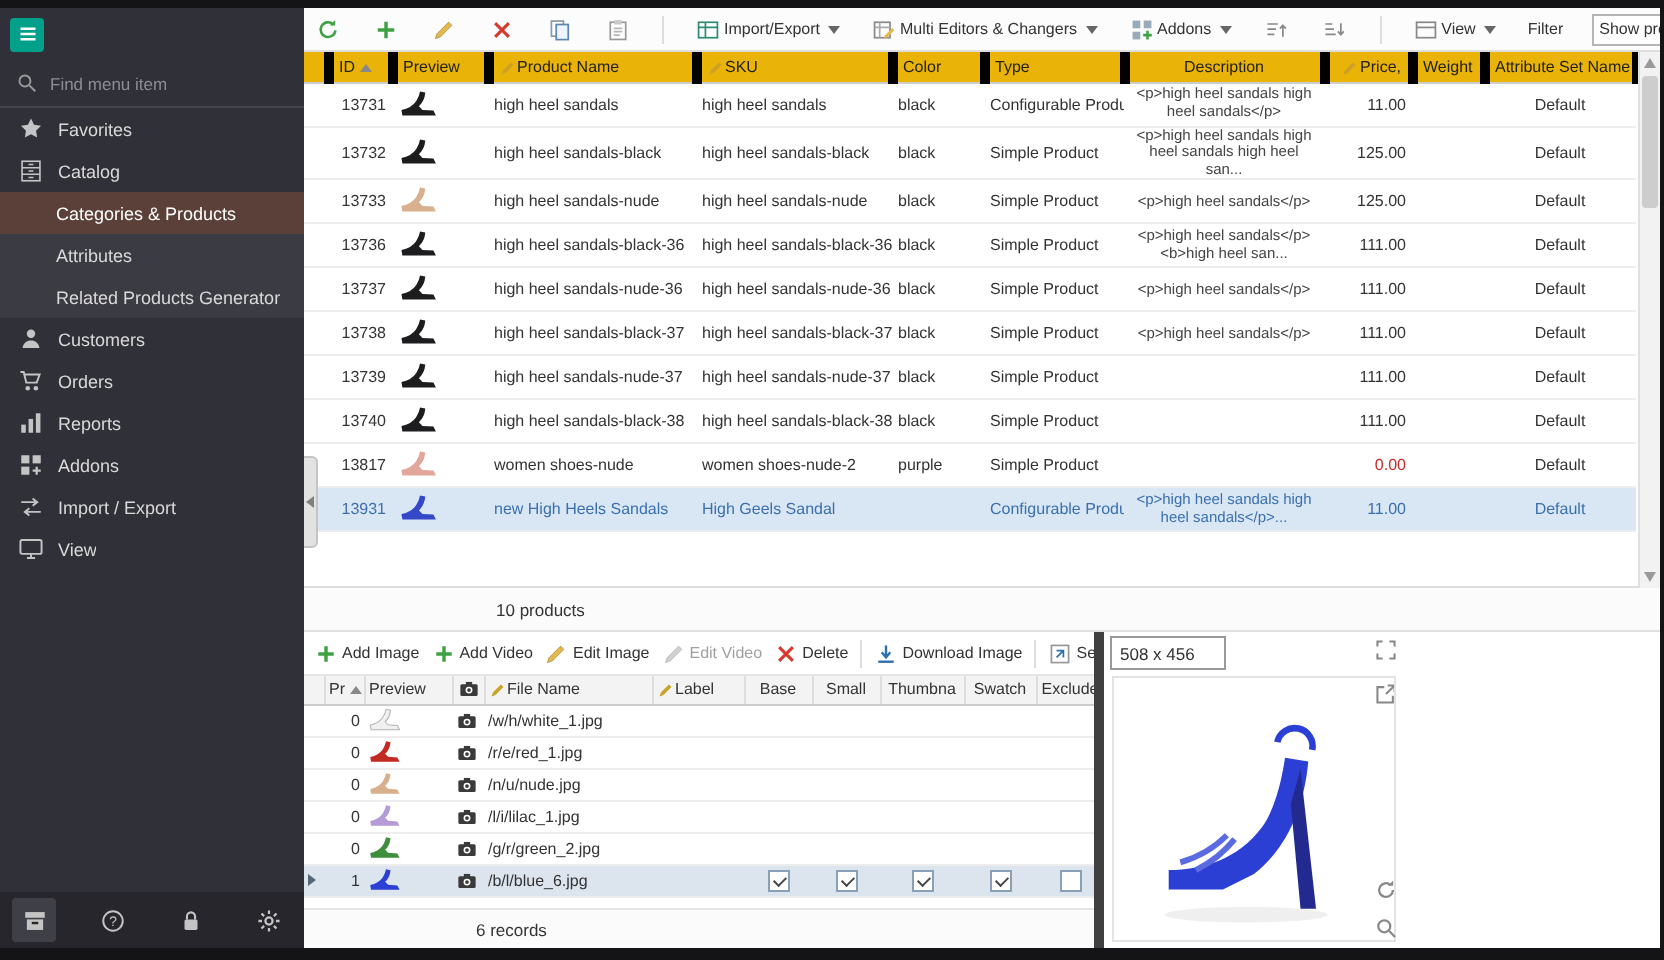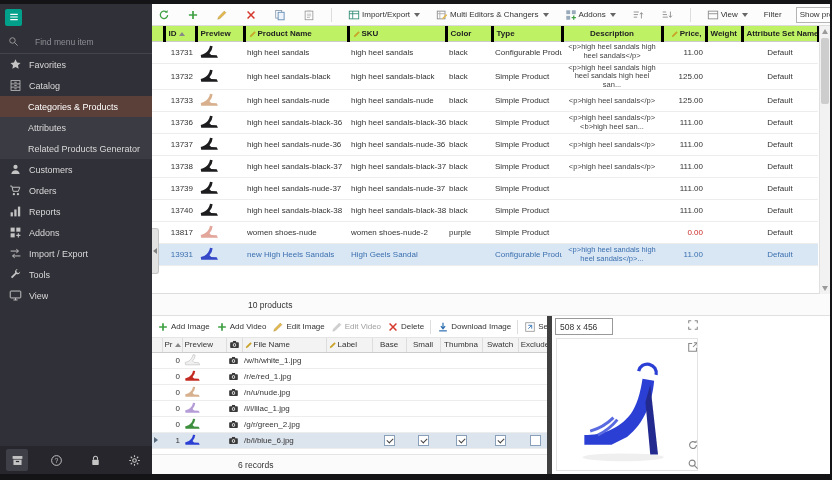--- a/index.html
+++ b/index.html
@@ -7,21 +7,21 @@
 body{font-family:"Liberation Sans","DejaVu Sans",sans-serif;background:#141417;position:relative;font-size:9px;color:#333}
 #app{position:absolute;inset:0}
 .abs{position:absolute}
 #topstrip{left:0;top:0;width:832px;height:4px;background:#141417}
 #botstrip{left:0;top:474px;width:832px;height:6px;background:#141417}
 
 #sidebar{left:0;top:4px;width:152px;height:470px;background:#303038;color:#d9d9d9;overflow:hidden}
 .sb-logo-row{height:26px;display:flex;align-items:center;padding-left:5px}
 .logo-sq{width:17px;height:17px;background:#00a08a;display:inline-flex;align-items:center;justify-content:center;border-radius:2px;cursor:pointer}
 .logo-sq svg{width:12px;height:12px}
-.sb-search{height:24px;display:flex;align-items:center;gap:16px;padding-left:8px;border-bottom:1px solid #44444c;cursor:text}
+.sb-search{height:24px;display:flex;align-items:center;gap:6px;padding-left:8px;border-bottom:1px solid #44444c;cursor:text}
 .sb-search svg{width:11px;height:11px}
 .sb-search-ph{color:#8d8d95;font-size:8.5px}
 .sb-item{height:21px;display:flex;align-items:center;gap:7px;padding-left:9px;cursor:pointer;white-space:nowrap;font-size:9px}
 .sb-item.sub{background:#3b3b43;padding-left:28px}
 .sb-item.sub.active{background:#5b3f39;color:#fff}
 .sb-icn{width:13px;height:13px;display:inline-flex}
 .sb-icn svg{width:13px;height:13px}
 .sb-lbl{overflow:hidden;text-overflow:ellipsis}
 .sb-bottom{position:absolute;left:0;bottom:0;width:152px;height:28px;background:#26262c;display:flex;align-items:center;gap:0;padding:0 6px}
 .sb-bicon{width:22px;height:22px;display:inline-flex;align-items:center;justify-content:center;cursor:pointer}
@@ -37,21 +37,21 @@
 .tbtn{display:inline-flex;align-items:center;gap:2px;padding:1px 2px;cursor:pointer;flex:0 0 auto}
 .tbtn.disabled{color:#a0a0a0}
 .tsep{width:1px;height:14px;background:#ddd;margin:0 2px;flex:0 0 auto}
 .caret{display:inline-block;width:0;height:0;border-left:3px solid transparent;border-right:3px solid transparent;border-top:4px solid #666;margin-left:2px}
 .flabel{margin:12px 2px;flex:0 0 auto}
 .fselect{display:inline-flex;align-items:center;justify-content:space-between;border:1px solid #b5b5b5;background:#fff;height:16px;padding:0 3px;width:158px;font-size:8px;overflow:hidden;cursor:pointer;flex:0 0 auto}
 .fselect span{overflow:hidden;text-overflow:ellipsis;white-space:nowrap}
 
 #maingrid{position:absolute;left:0;top:22px;width:678px;height:268px;border-bottom:1px solid #ddd;overflow:hidden}
 #ptable{border-collapse:collapse;table-layout:fixed;width:666px;font-size:8px}
-#ptable th{height:15px;background:#bef264;border-right:3px solid #000000;border-bottom:1px solid #ccc;font-weight:bold;color:#222;text-align:left;padding:0 3px;overflow:hidden;white-space:nowrap}
+#ptable th{height:15px;background:#eab308;border-right:5px solid #000000;border-bottom:1px solid #ccc;font-weight:normal;color:#222;text-align:left;padding:0 3px;overflow:hidden;white-space:nowrap}
 #ptable td{height:22px;border-bottom:1px solid #ededed;padding:0 3px;overflow:hidden;vertical-align:middle;white-space:nowrap}
 .hicn{width:8px;height:8px;vertical-align:middle;margin-right:1px}
 .sortup{display:inline-block;width:0;height:0;border-left:3px solid transparent;border-right:3px solid transparent;border-bottom:4px solid #888;margin-left:2px}
 .c-id{text-align:right}
 .c-desc{text-align:center;font-size:7.5px;line-height:1.15;white-space:normal!important;color:#444}
 .c-price{text-align:right}
 .c-attr{text-align:center}
 .c-price.red{color:#cc2a2a}
 #ptable tr.sel td{background:#d9e7f5;color:#3b6fae}
 .rarrow{display:inline-block;width:0;height:0;border-left:4px solid #55687a;border-top:3px solid transparent;border-bottom:3px solid transparent}
@@ -177,28 +177,20 @@
           <span class="sb-lbl">Addons</span>
         </div>
         <div class="sb-item">
           <span class="sb-icn">
             <svg viewBox="0 0 16 16">
               <path d="M2 5h9M9 2.8L11.8 5 9 7.2" fill="none" stroke="#c4c4c4" stroke-width="1.2"></path>
               <path d="M14 11H5M7 8.8L4.2 11 7 13.2" fill="none" stroke="#c4c4c4" stroke-width="1.2"></path>
             </svg>
           </span>
           <span class="sb-lbl">Import / Export</span>
-        </div>
-        <div class="sb-item">
-          <span class="sb-icn">
-            <svg viewBox="0 0 16 16">
-              <path d="M13.8 4.2a3.4 3.4 0 0 1-4.6 3.2L4 12.6 2.4 11l5.2-5.2A3.4 3.4 0 0 1 10.8 1.2L9 3l.6 2.4L12 6z" fill="#c4c4c4"></path>
-            </svg>
-          </span>
-          <span class="sb-lbl">Tools</span>
         </div>
         <div class="sb-item">
           <span class="sb-icn">
             <svg viewBox="0 0 16 16">
               <rect x="1.5" y="2.5" width="13" height="8.5" rx="1" fill="none" stroke="#c4c4c4" stroke-width="1.2"></rect>
               <path d="M5.5 13.5h5M8 11v2.5" stroke="#c4c4c4" stroke-width="1.2"></path>
             </svg>
           </span>
           <span class="sb-lbl">View</span>
         </div>

